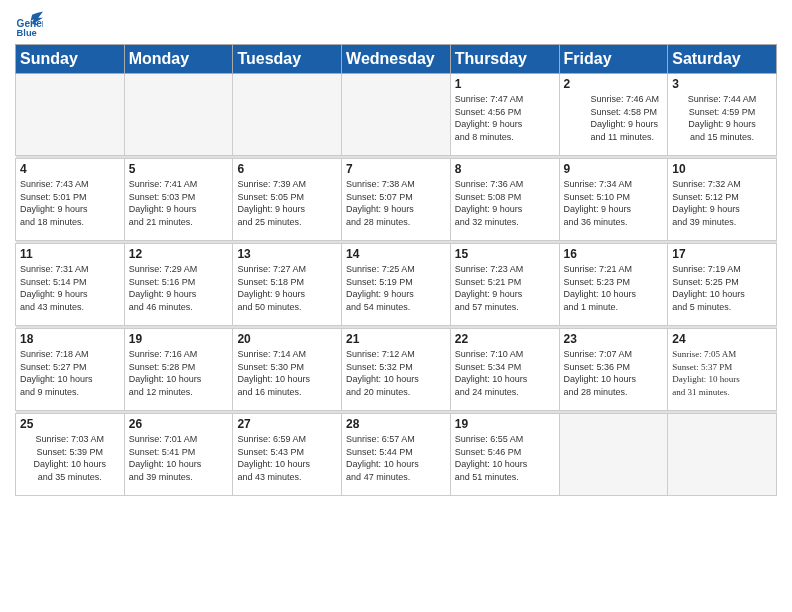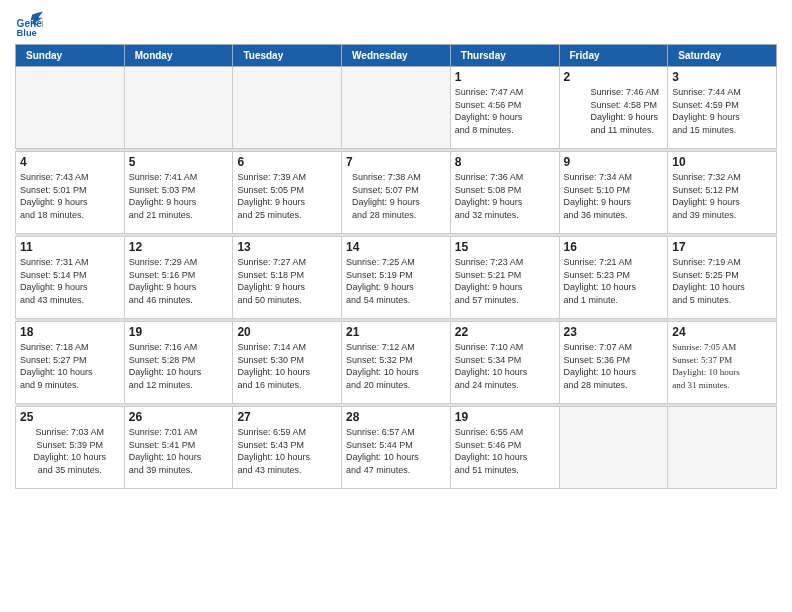--- a/index.html
+++ b/index.html
@@ -44,23 +44,23 @@
       font-weight: 600;
     }
     .calendar {
       width: 100%;
       border-collapse: collapse;
       table-layout: fixed;
     }
     .calendar th {
       background: #1a5fa8;
       color: #fff;
-      font-size: 10px;
+      font-size: 16px;
       font-weight: bold;
-      padding: 5px 10px;
+      padding: 5px 4px;
       text-align: left;
       border: 1px solid #aaa;
     }
     .calendar td {
       border: 1px solid #ccc;
       vertical-align: top;
       padding: 3px 4px;
       font-size: 9.5px;
       color: #222;
       background: #fff;
@@ -127,21 +127,21 @@
           </td>
           <td>
             <span class="day-num">2</span>
             <div class="day-info" style="white-space: pre-line; margin-left: 27px;">Sunrise: 7:46 AM
 Sunset: 4:58 PM
 Daylight: 9 hours
 and 11 minutes.</div>
           </td>
           <td>
             <span class="day-num">3</span>
-            <div class="day-info" style="white-space: pre-line;">Sunrise: 7:44 AM
+            <div class="day-info" style="white-space: pre-line; text-align: center;">Sunrise: 7:44 AM
 Sunset: 4:59 PM
 Daylight: 9 hours
 and 15 minutes.</div>
           </td>
         </tr>
         <tr>
           <td colspan="7" style="background: rgb(224, 224, 224); height: 3px; padding: 0px; border: none;"></td>
         </tr>
         <tr>
           <td>
@@ -160,21 +160,21 @@
           </td>
           <td>
             <span class="day-num">6</span>
             <div class="day-info" style="white-space: pre-line;">Sunrise: 7:39 AM
 Sunset: 5:05 PM
 Daylight: 9 hours
 and 25 minutes.</div>
           </td>
           <td>
             <span class="day-num">7</span>
-            <div class="day-info" style="white-space: pre-line; margin-left: 6px;">Sunrise: 7:38 AM
+            <div class="day-info" style="white-space: pre-line;">Sunrise: 7:38 AM
 Sunset: 5:07 PM
 Daylight: 9 hours
 and 28 minutes.</div>
           </td>
           <td>
             <span class="day-num">8</span>
             <div class="day-info" style="white-space: pre-line;">Sunrise: 7:36 AM
 Sunset: 5:08 PM
 Daylight: 9 hours
 and 32 minutes.</div>

